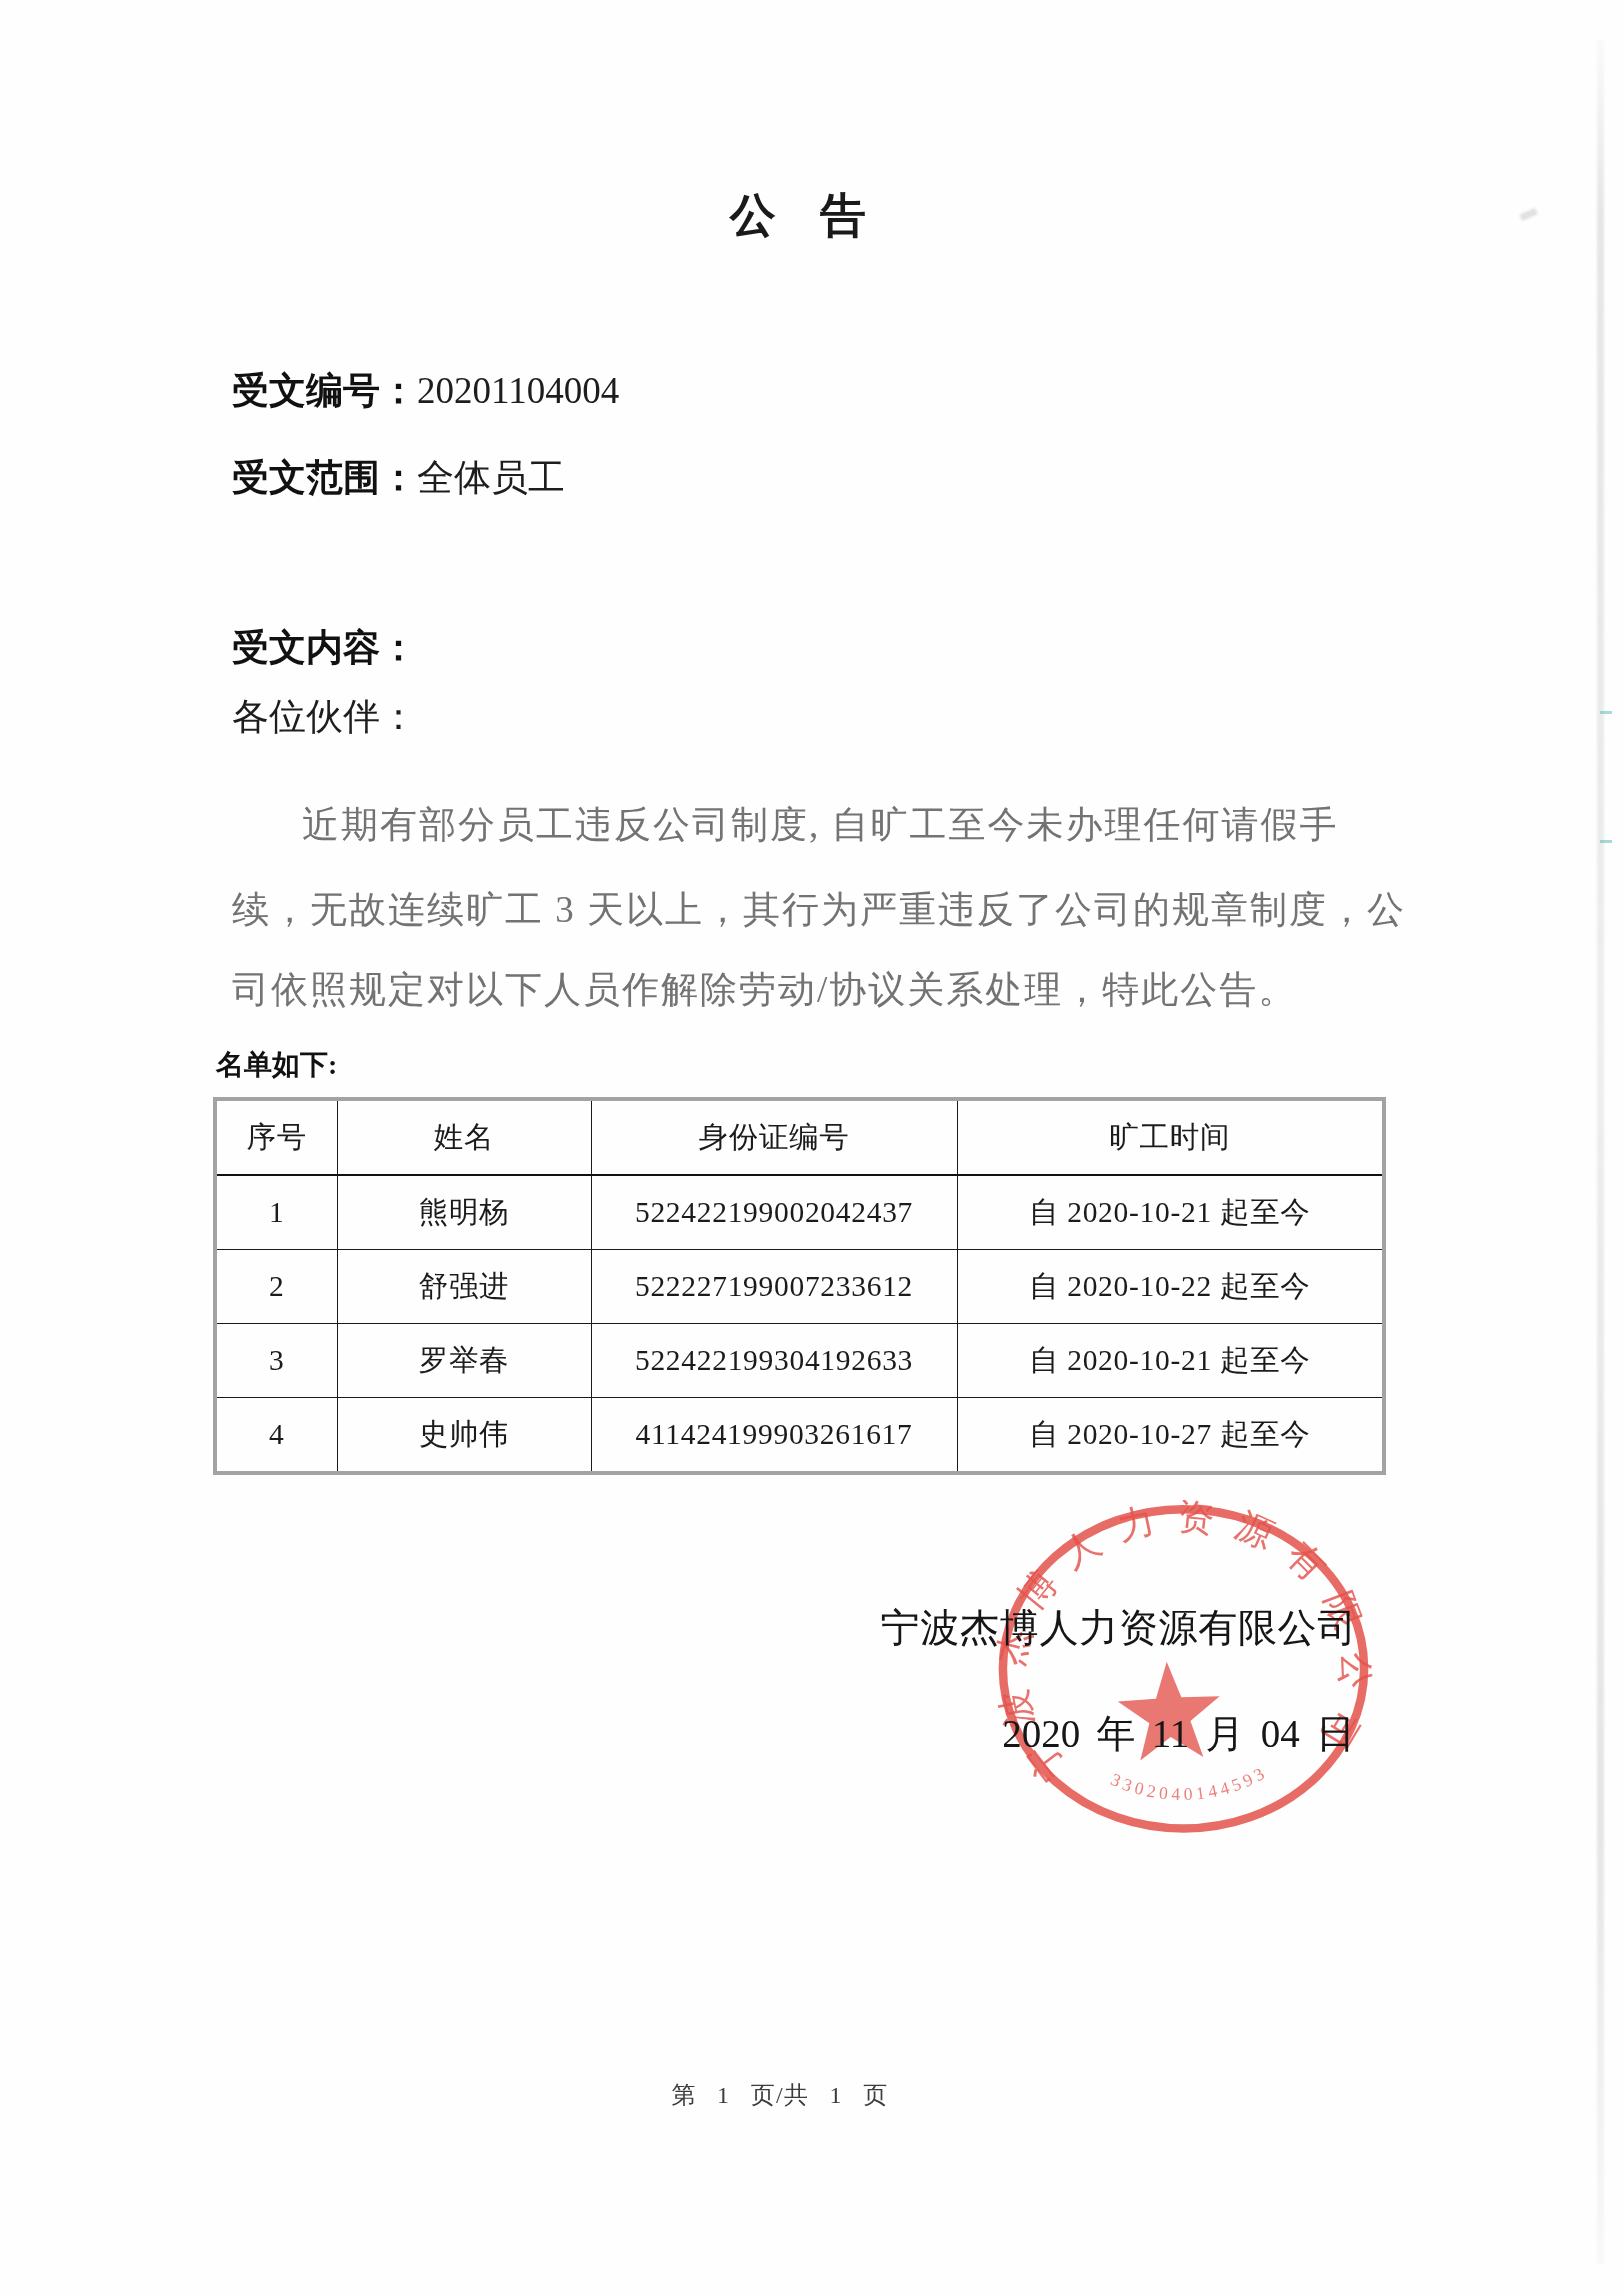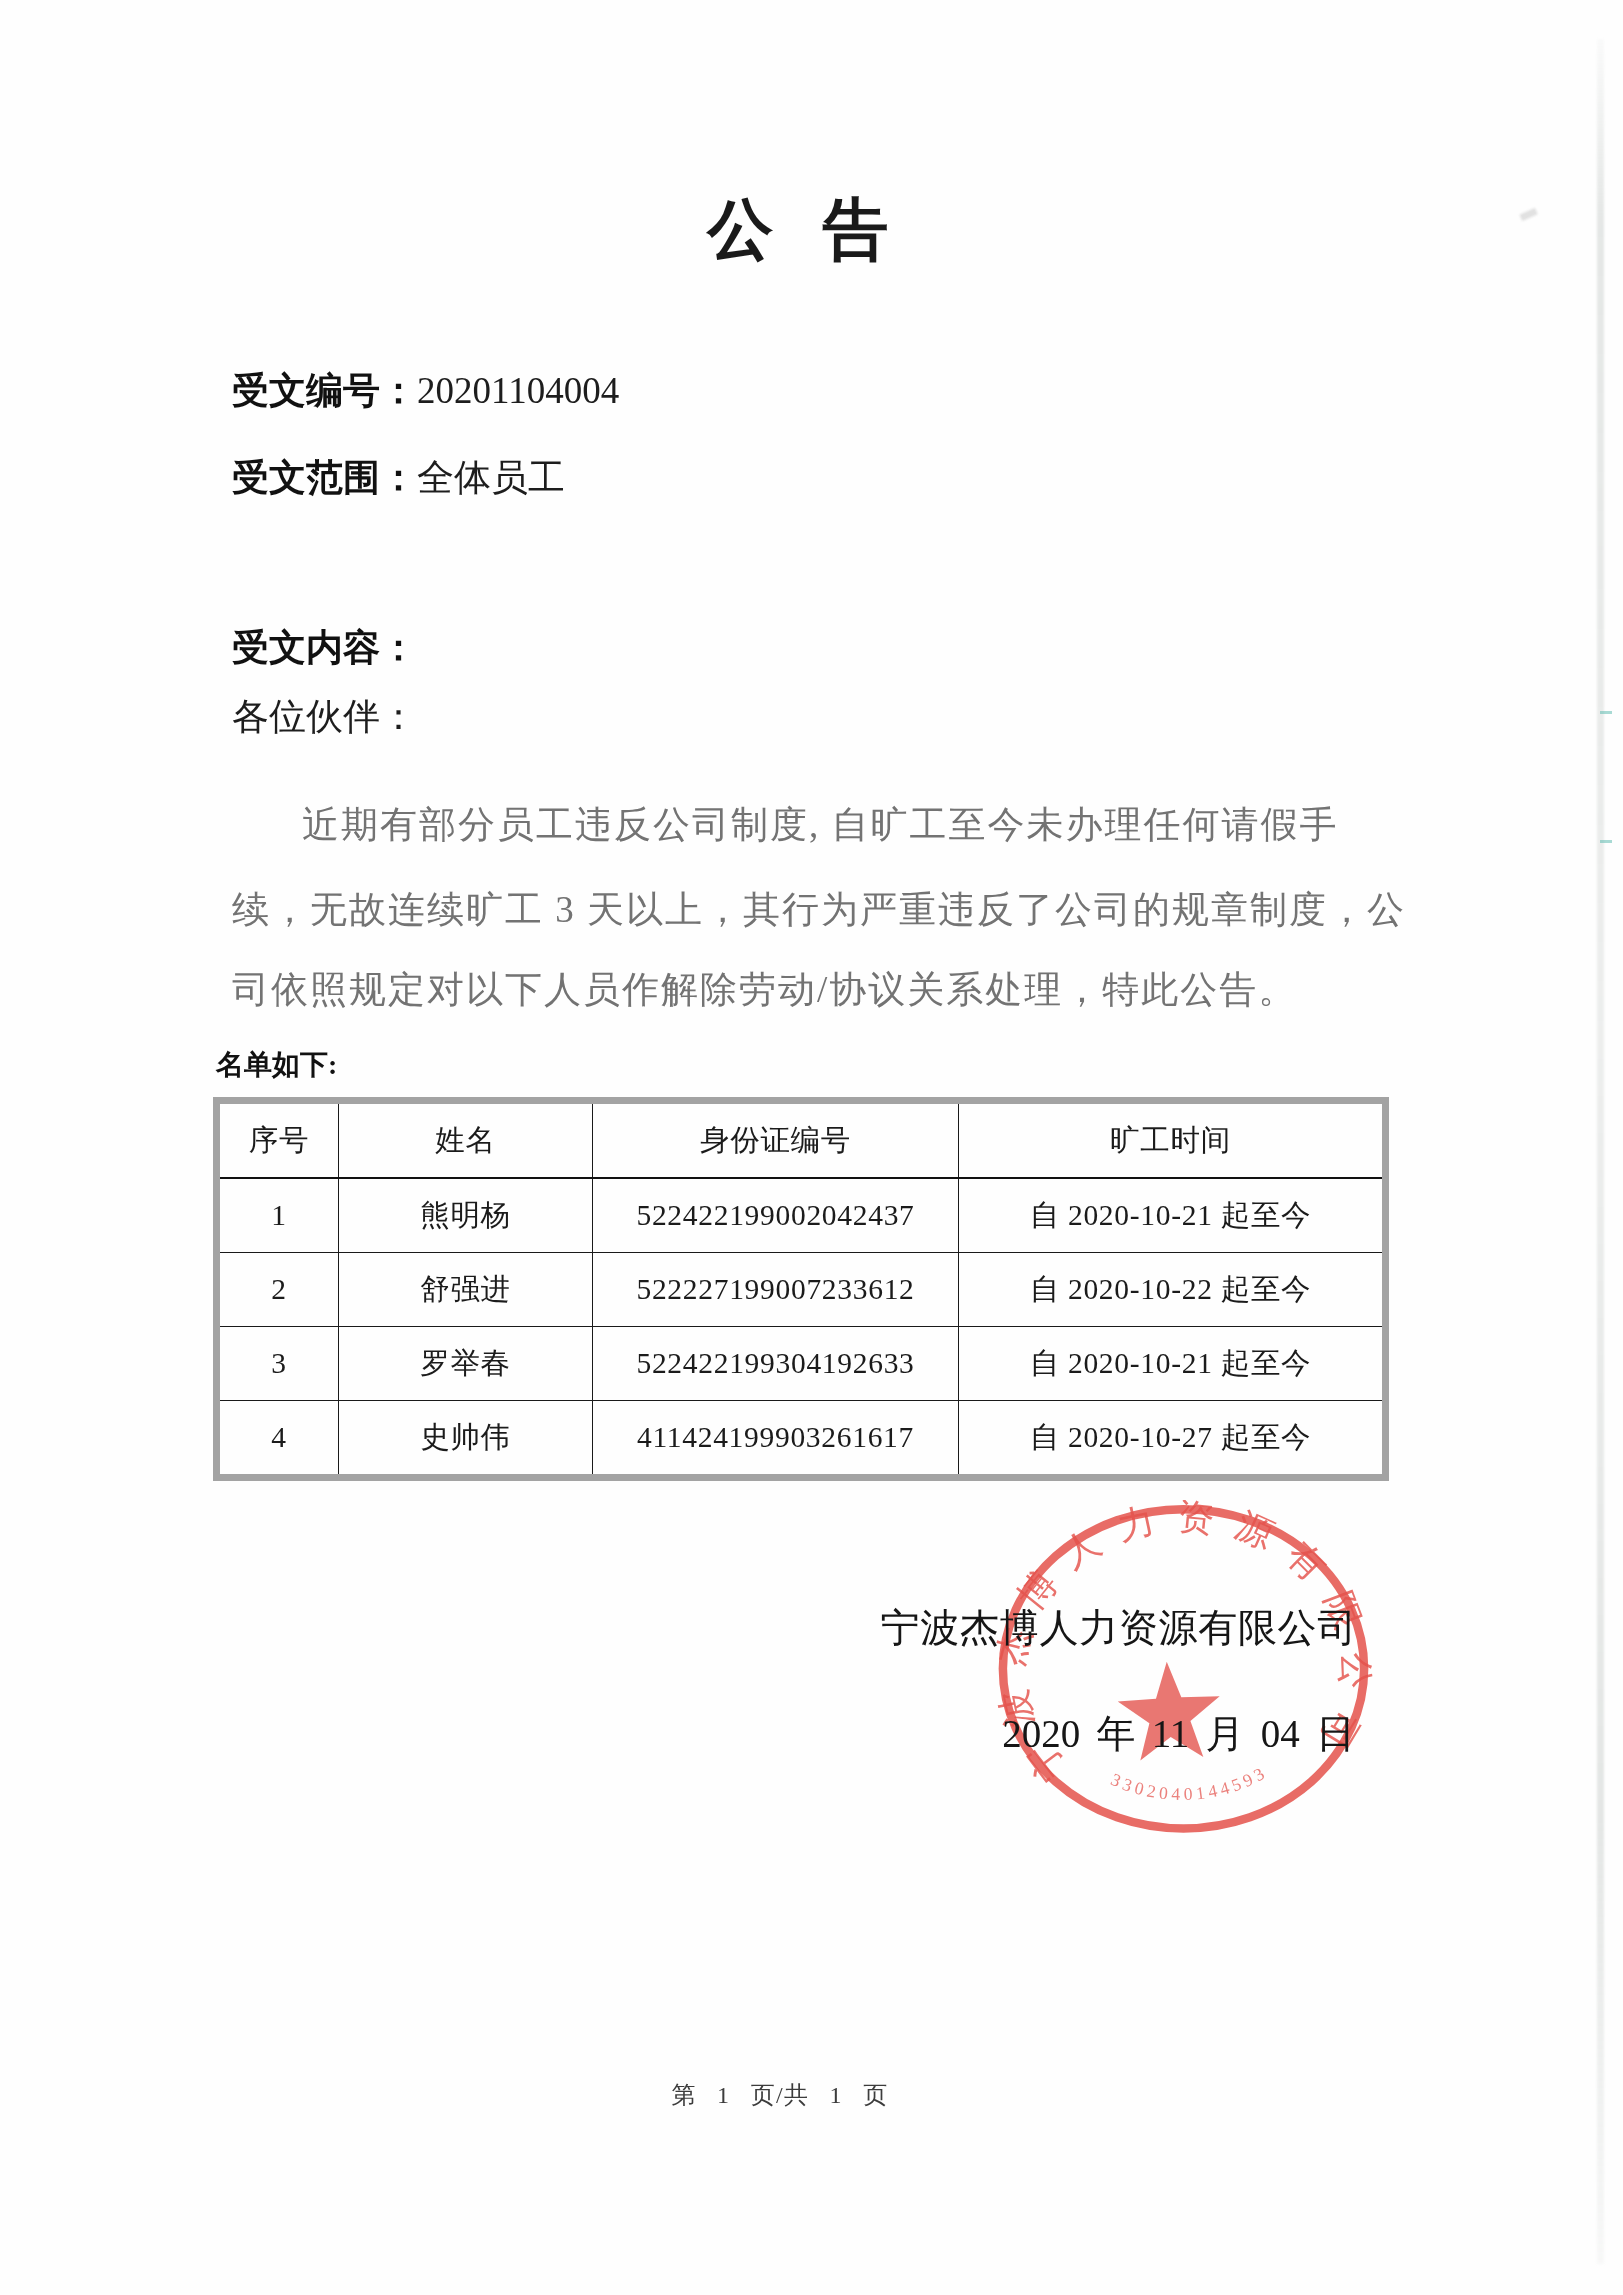--- a/index.html
+++ b/index.html
@@ -7,21 +7,21 @@
     position:relative;
     width:1623px;height:2295px;
     background:#fefefe;
     overflow:hidden;
     font-family:"Liberation Serif","DejaVu Serif",serif;
     color:#1d1d1d;
   }
   .title{
     position:absolute;top:185px;left:0;width:1597px;
     text-align:center;
-    font-size:66px;font-weight:bold;color:#1a1a1a;
+    font-size:46px;font-weight:bold;color:#1a1a1a;
     word-spacing:30px;letter-spacing:1.3px;
   }
   .meta-line{
     position:absolute;left:232px;
     font-size:37px;line-height:1.2;white-space:nowrap;font-family:Liberation Serif, serif;
   }
   .meta-label{font-weight:bold;color:#111;}
   .meta-value{font-weight:normal;color:#1d1d1d;}
   .salutation{
     position:absolute;left:232px;top:692px;
@@ -34,21 +34,21 @@
   .list-intro{
     position:absolute;left:216px;top:1046px;
     font-size:28px;font-weight:bold;color:#111;white-space:nowrap;
   }
   .roster{
     position:absolute;left:213px;top:1097px;
   }
   table.roster-table{
     border-collapse:collapse;table-layout:fixed;
     width:1169px;
-    border:7px solid #a3a3a3;
+    border:4px solid #a3a3a3;
     background:transparent;
   }
   table.roster-table td{
     border:1.3px solid #1a1a1a;
     text-align:center;vertical-align:middle;
     font-size:29.5px;color:#1b1b1b;
     height:73px;padding:0;
     letter-spacing:0.7px;
     white-space:nowrap;
   }

